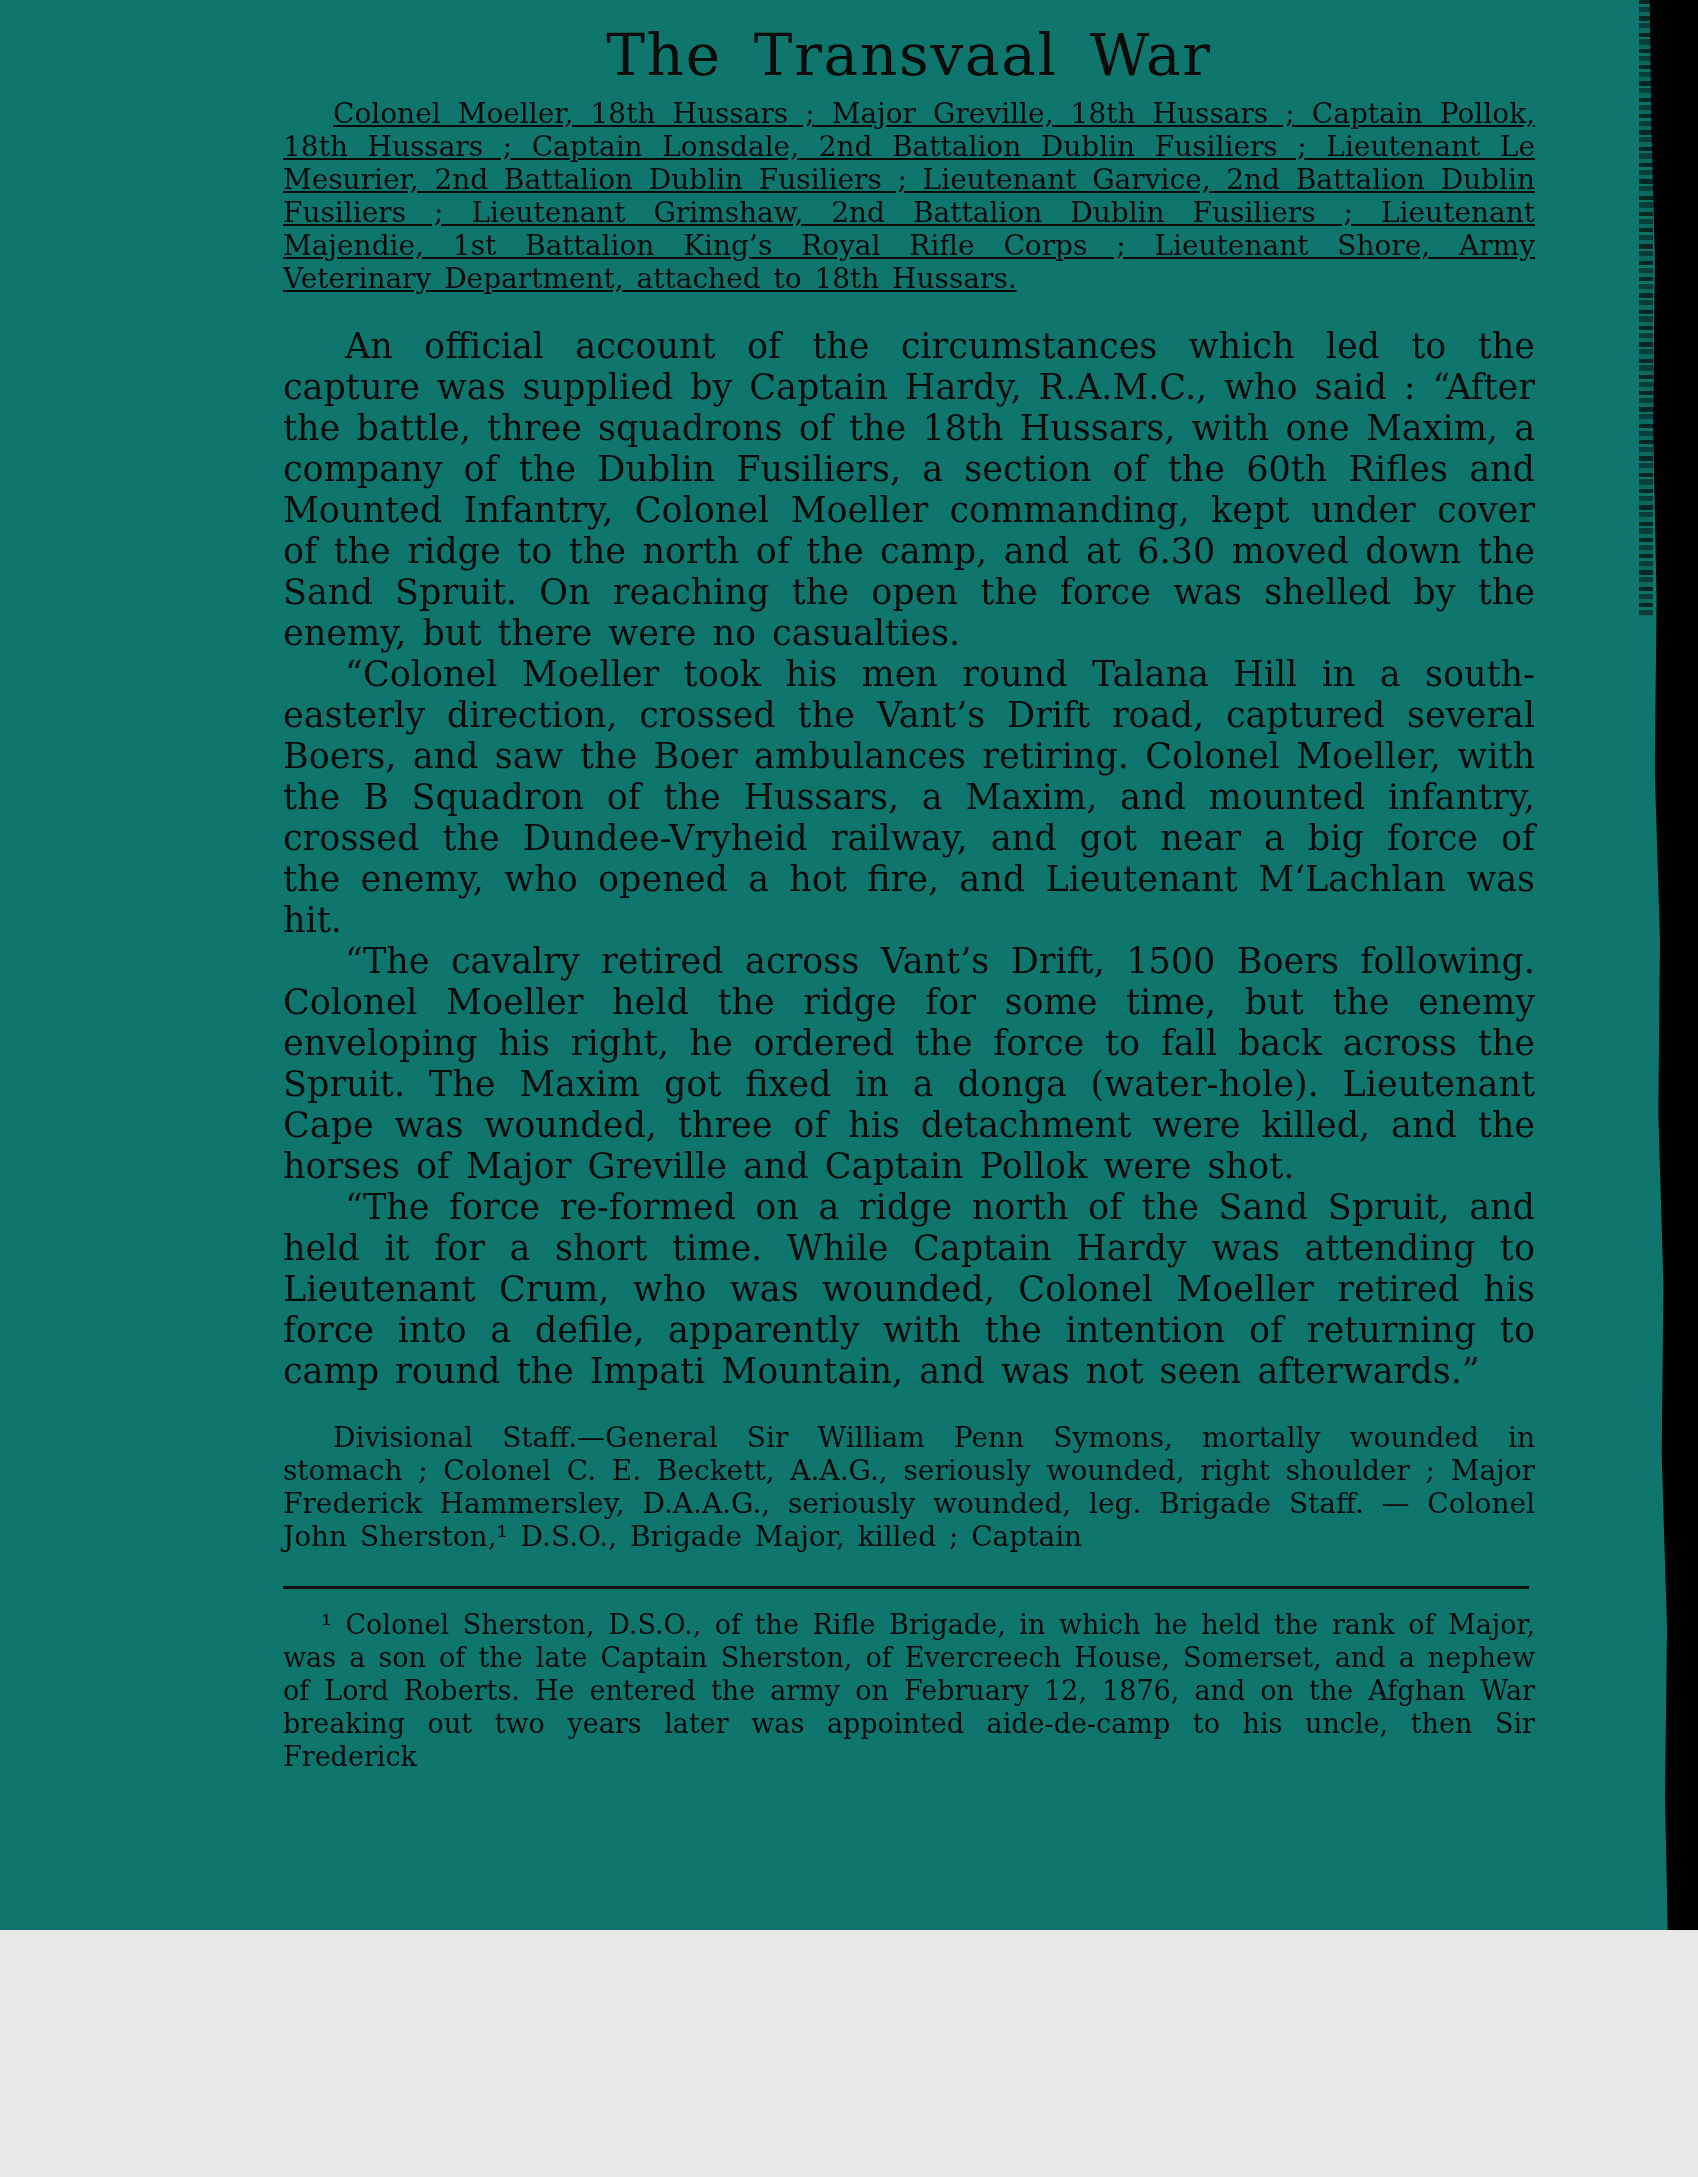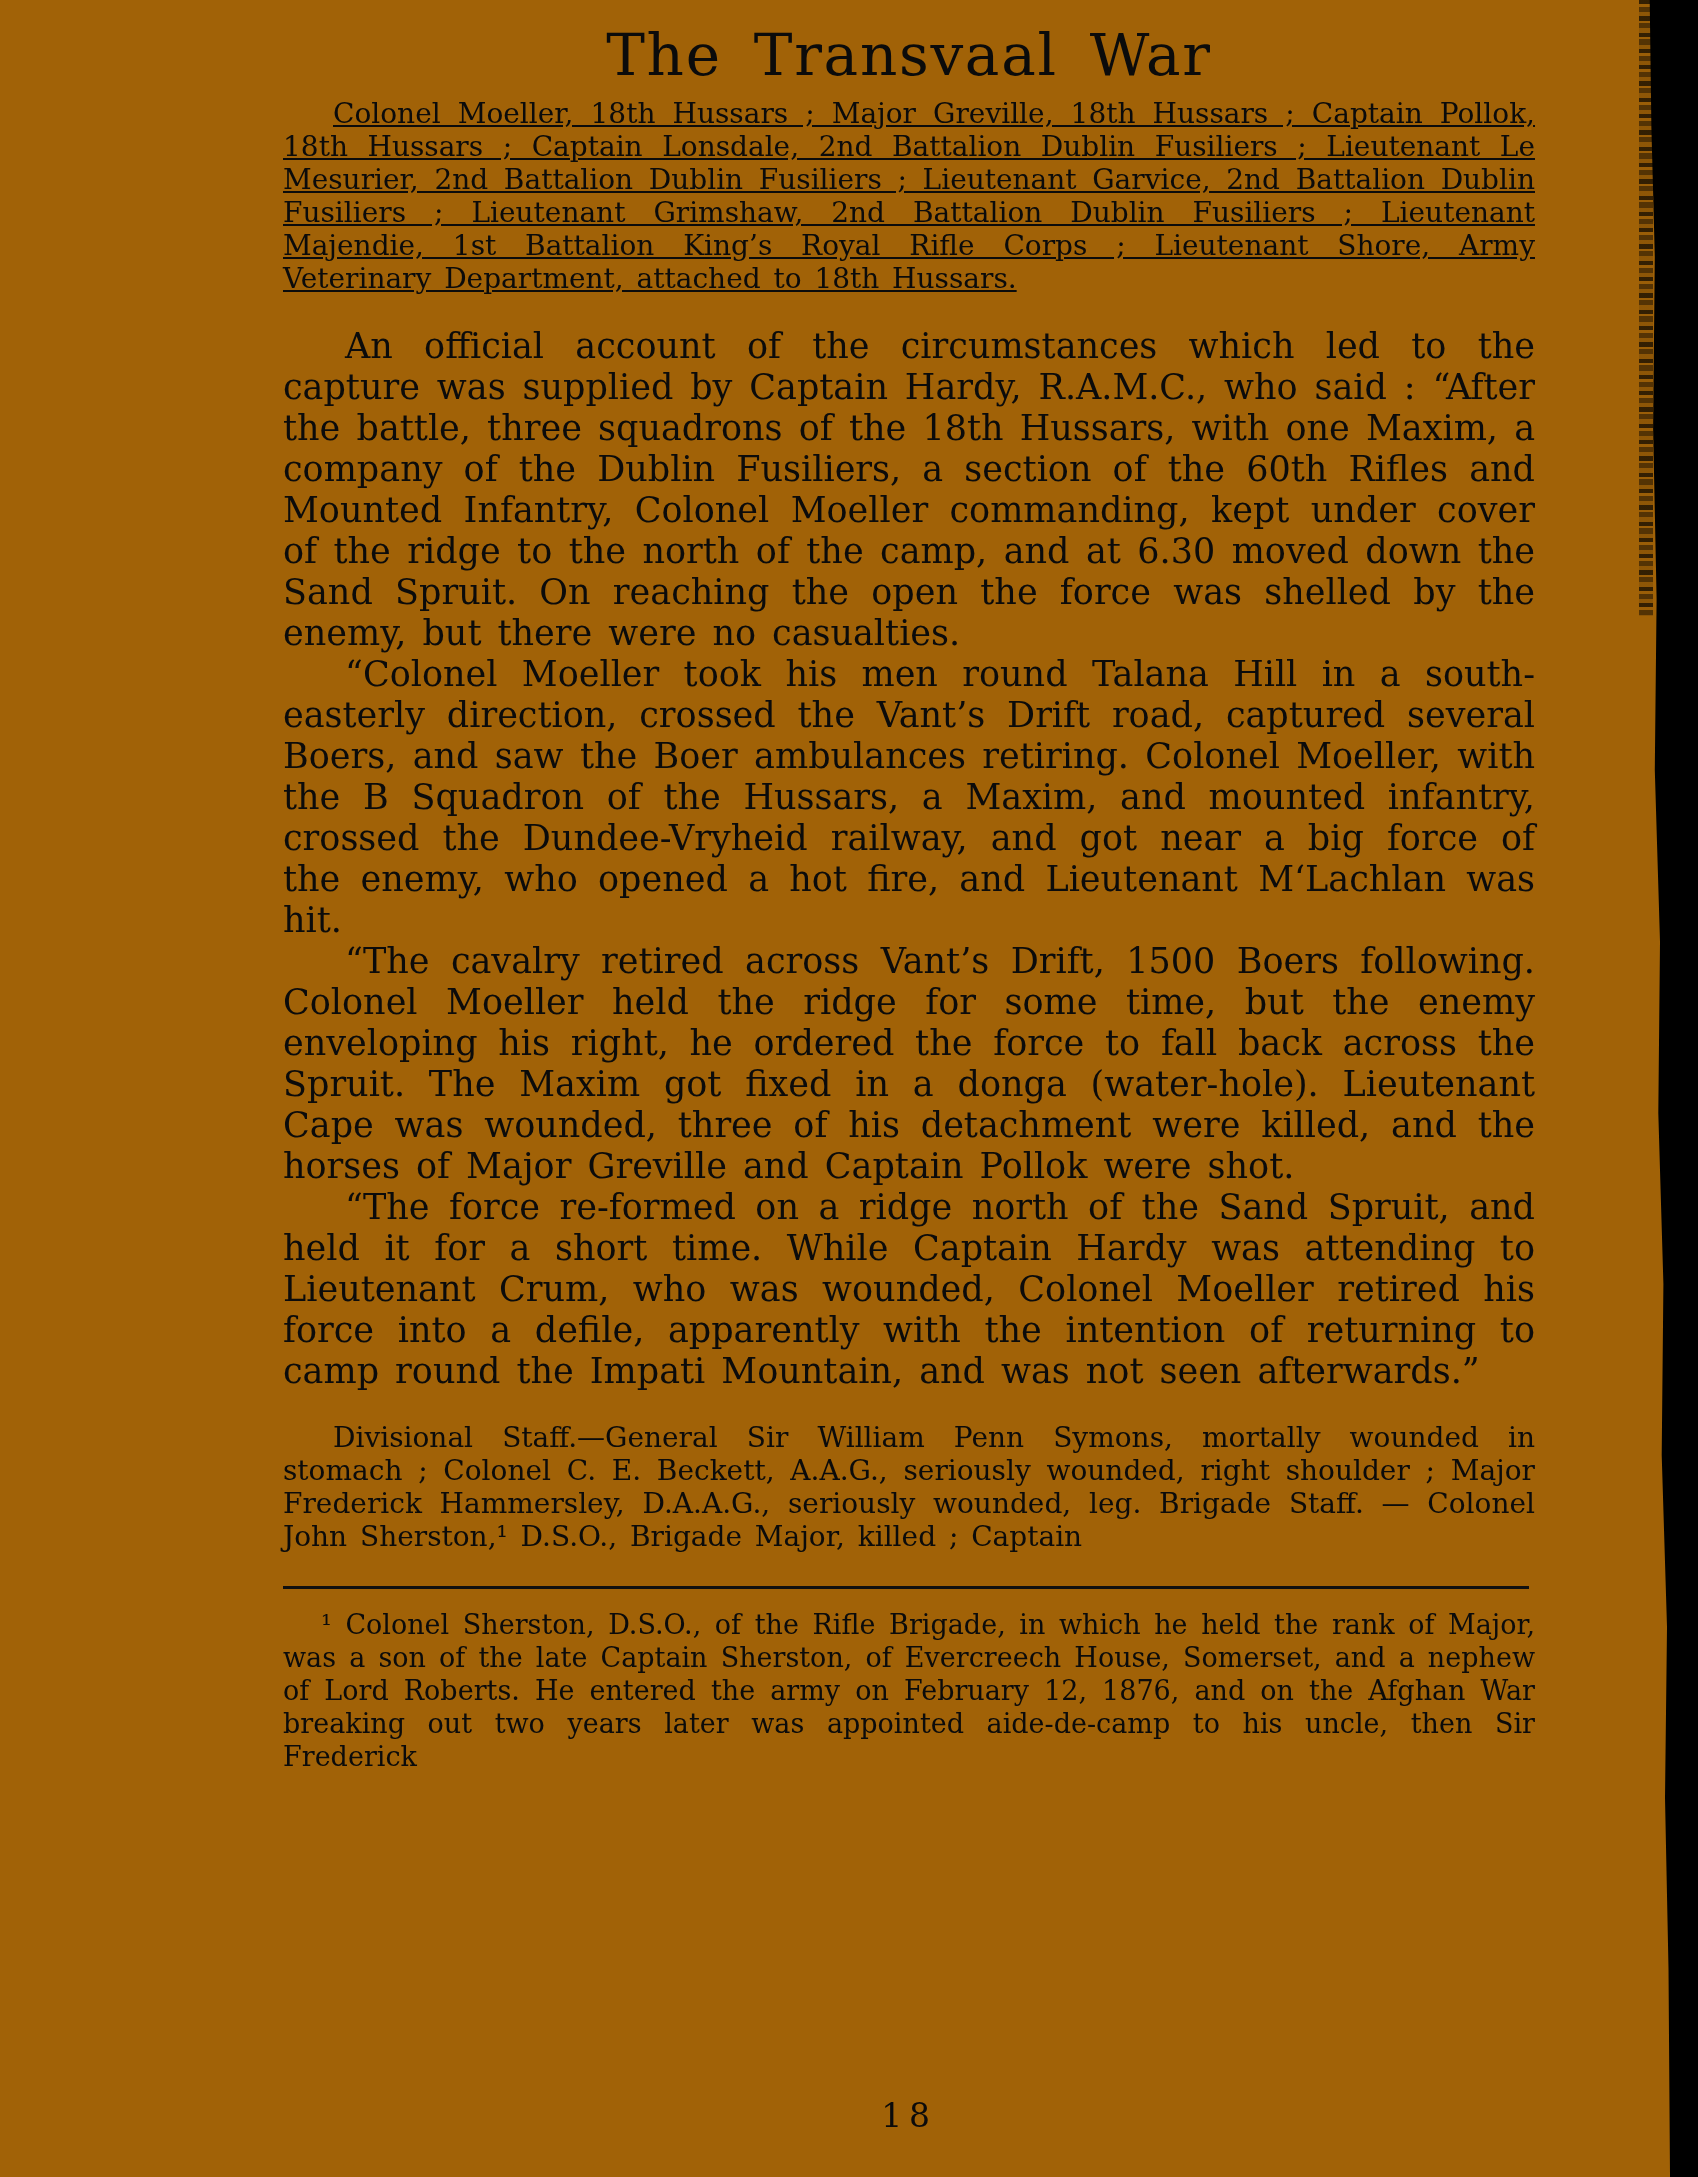--- a/index.html
+++ b/index.html
@@ -3,22 +3,22 @@
 <meta charset="utf-8">
 <style>
   html, body {
     margin: 0;
     padding: 0;
     background: #e8e8e8;
   }
   .page {
     position: relative;
     width: 1698px;
-    height: 2177px;
-    background: #a16207;
+    height: 1930px;
+    background: #0f766e;
     color: #0b0b0b;
     font-family: "DejaVu Serif", "Liberation Serif", serif;
     overflow: hidden;
   }
   .text-col {
     position: absolute;
     left: 283px;
     top: 0;
     width: 1252px;
   }

